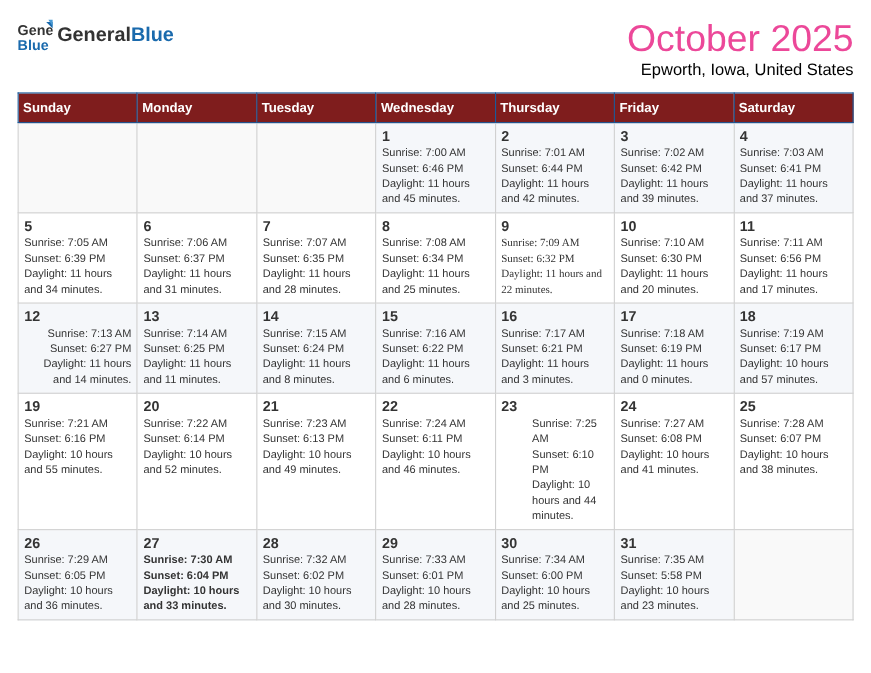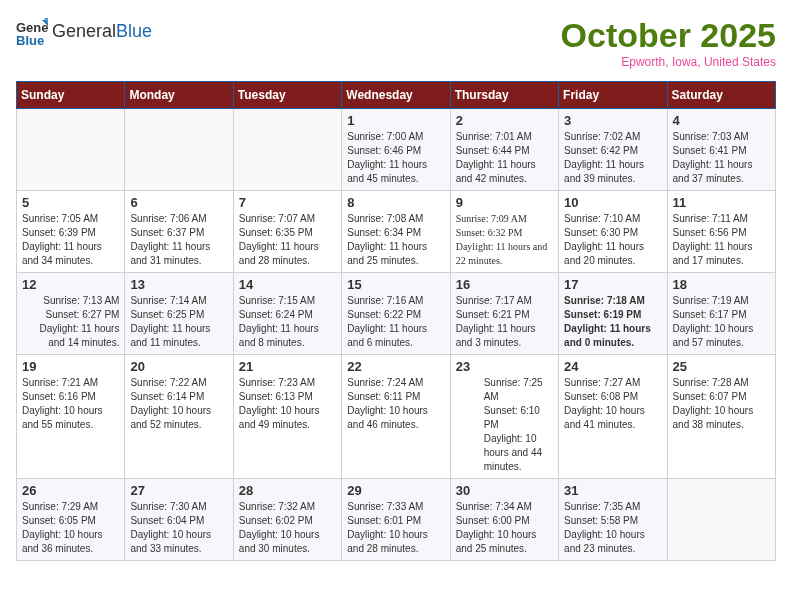--- a/index.html
+++ b/index.html
@@ -16,38 +16,38 @@
       align-items: flex-start;
       margin-bottom: 12px;
     }
     .logo {
       display: flex;
       align-items: center;
       gap: 4px;
     }
     .logo-text {
       font-size: 18px;
-      font-weight: normal;
+      font-weight: bold;
       line-height: 1.1;
     }
     .logo-general { color: #333; }
     .logo-blue { color: #1a6aad; }
     .logo-icon {
       width: 32px;
       height: 32px;
     }
     .title-block { text-align: right; }
     .month-title {
       font-size: 34px;
-      font-weight: 700;
-      color: #4d7c0f;
+      font-weight: 400;
+      color: #ec4899;
     }
     .subtitle {
-      font-size: 12px;
-      color: #ec4899;
+      font-size: 15px;
+      color: #000000;
     }
     .calendar {
       width: 100%;
       border-collapse: collapse;
       border: 1px solid #ccc;
     }
     .calendar th {
       background-color: #7f1d1d;
       color: #fff;
       font-size: 12px;
@@ -220,21 +220,21 @@
 Daylight: 11 hours and 6 minutes.</div>
         </td>
         <td>
           <span class="day-num">16</span>
           <div class="day-info" style="white-space: pre-line;">Sunrise: 7:17 AM
 Sunset: 6:21 PM
 Daylight: 11 hours and 3 minutes.</div>
         </td>
         <td>
           <span class="day-num">17</span>
-          <div class="day-info" style="white-space: pre-line; font-weight: bold;">Sunrise: 7:18 AM
+          <div class="day-info" style="white-space: pre-line;">Sunrise: 7:18 AM
 Sunset: 6:19 PM
 Daylight: 11 hours and 0 minutes.</div>
         </td>
         <td>
           <span class="day-num">18</span>
           <div class="day-info" style="white-space: pre-line;">Sunrise: 7:19 AM
 Sunset: 6:17 PM
 Daylight: 10 hours and 57 minutes.</div>
         </td>
       </tr>
@@ -284,21 +284,21 @@
       </tr>
       <tr>
         <td>
           <span class="day-num">26</span>
           <div class="day-info" style="white-space: pre-line;">Sunrise: 7:29 AM
 Sunset: 6:05 PM
 Daylight: 10 hours and 36 minutes.</div>
         </td>
         <td>
           <span class="day-num">27</span>
-          <div class="day-info" style="white-space: pre-line;">Sunrise: 7:30 AM
+          <div class="day-info" style="white-space: pre-line; font-weight: bold;">Sunrise: 7:30 AM
 Sunset: 6:04 PM
 Daylight: 10 hours and 33 minutes.</div>
         </td>
         <td>
           <span class="day-num">28</span>
           <div class="day-info" style="white-space: pre-line;">Sunrise: 7:32 AM
 Sunset: 6:02 PM
 Daylight: 10 hours and 30 minutes.</div>
         </td>
         <td>

